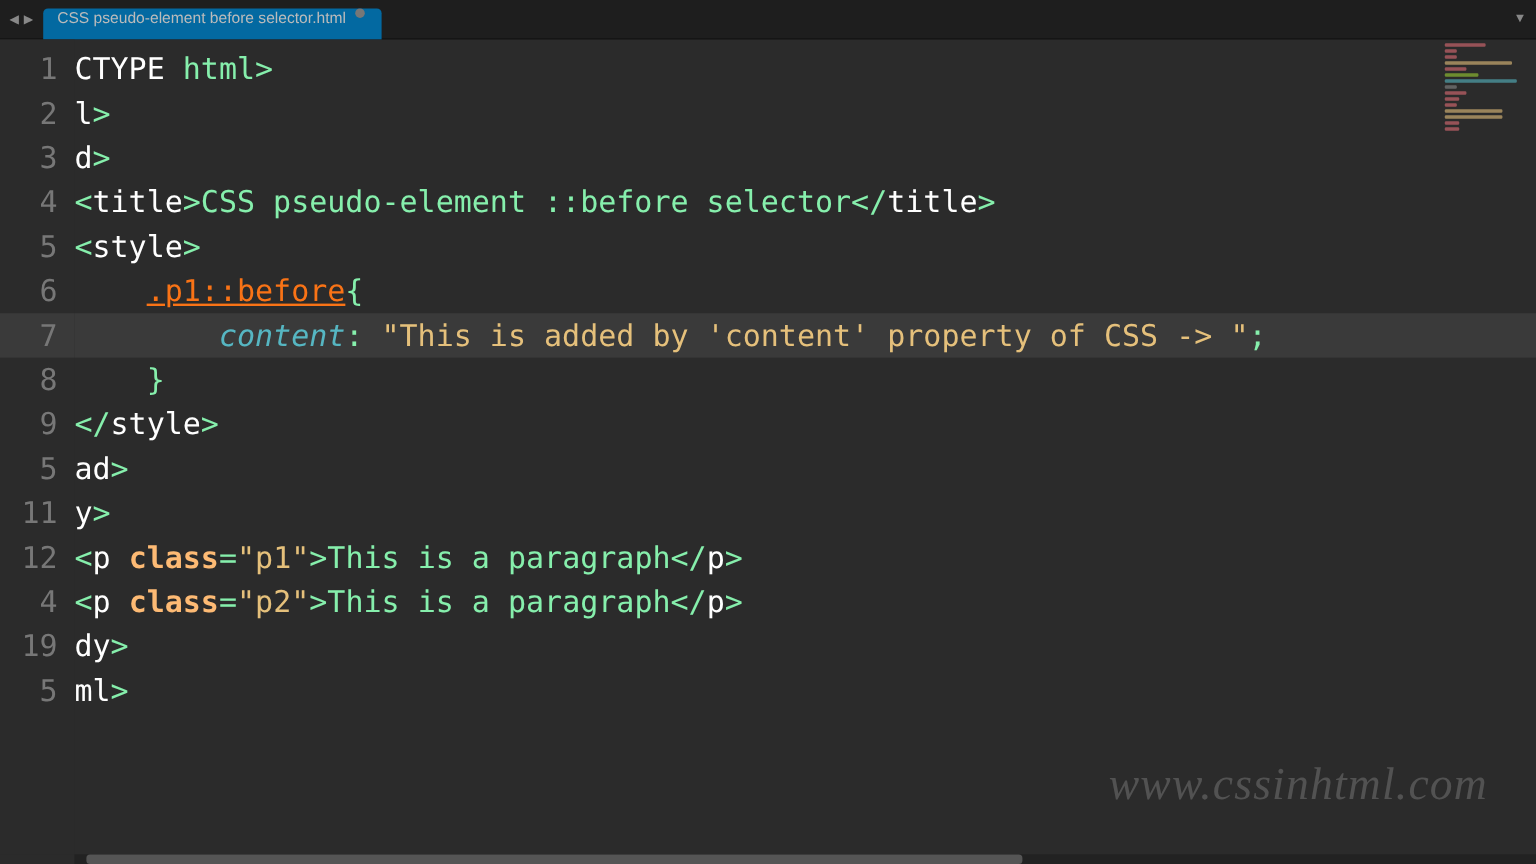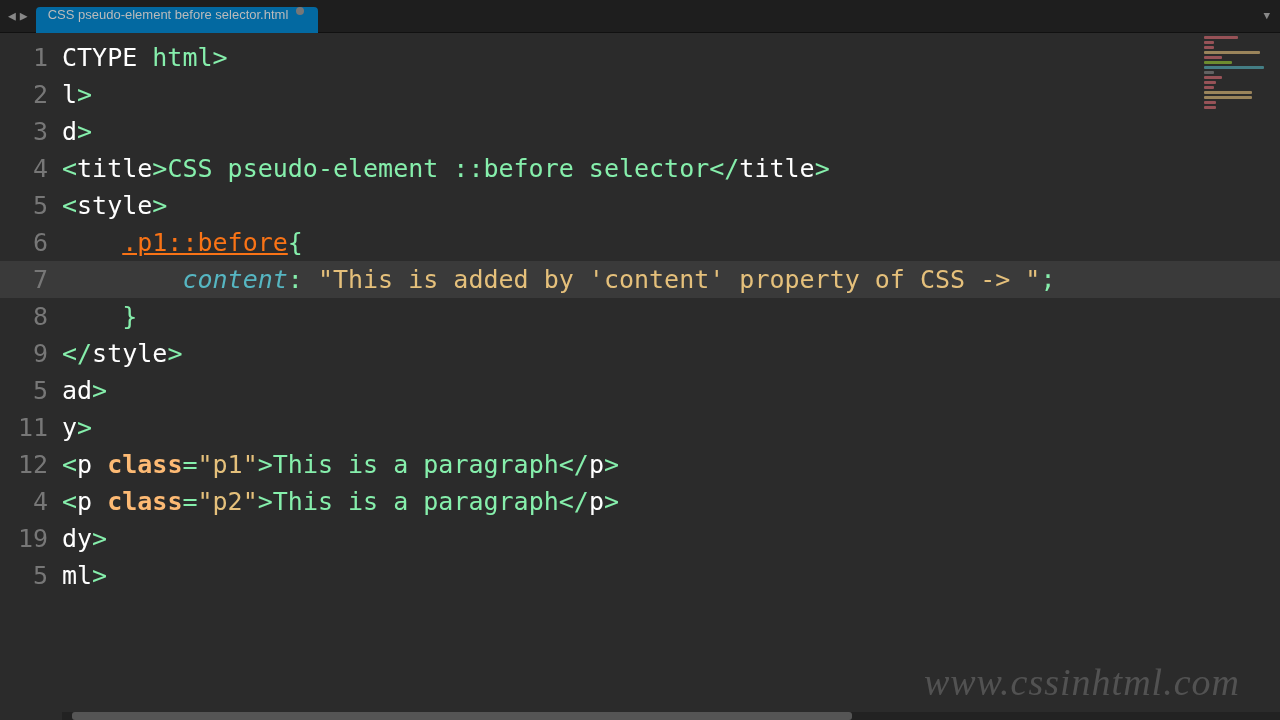--- a/index.html
+++ b/index.html
@@ -104,21 +104,21 @@
     height: 60px;
     opacity: 0.6;
   }
   .minimap .mm-line {
     height: 3px;
     margin-bottom: 2px;
     border-radius: 1px;
   }
   .watermark {
     position: absolute;
-    bottom: 16px;
+    bottom: 44px;
     right: 40px;
     font-family: Georgia, serif;
     font-size: 38px;
     color: rgba(200,200,200,0.25);
     font-style: italic;
     letter-spacing: 1px;
   }
   .hscroll {
     position: absolute;
     bottom: 0;

